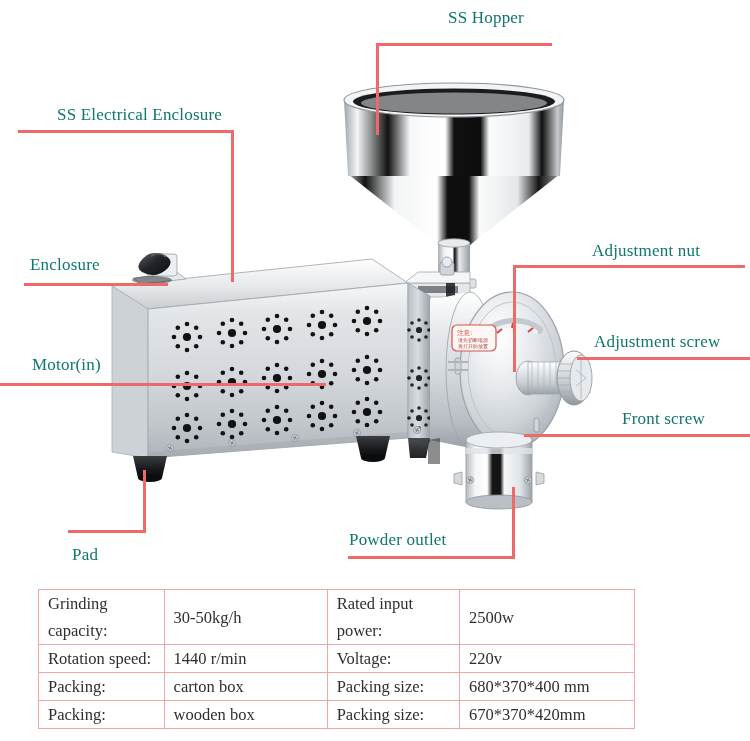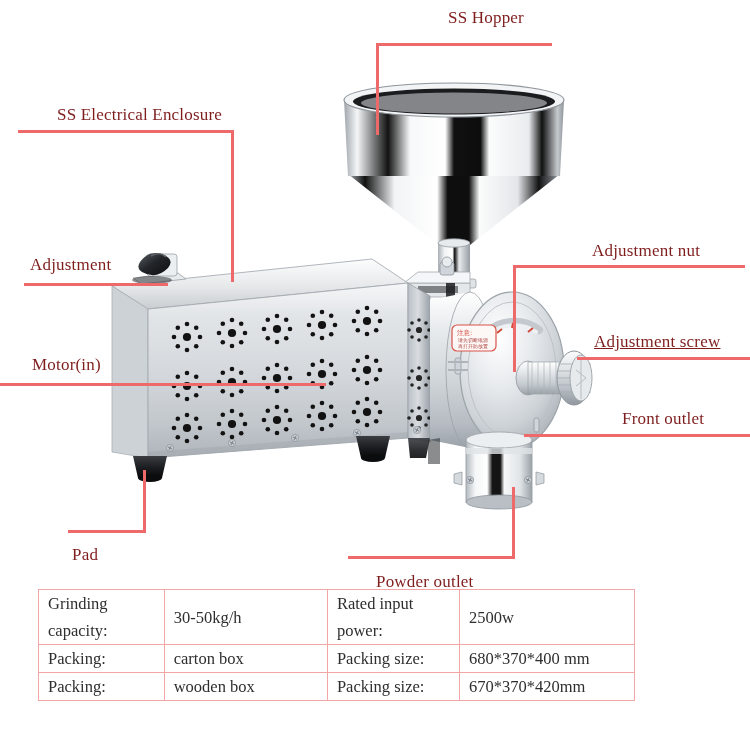--- a/index.html
+++ b/index.html
@@ -1,20 +1,20 @@
 <!DOCTYPE html>
 <html><head>
 <meta charset="utf-8">
 <style>
   html,body{margin:0;padding:0;background:#fff;}
   body{width:750px;height:741px;font-family:"Liberation Serif",serif;color:#4a4a4a;}
   #stage{position:relative;width:750px;height:741px;overflow:hidden;background:#fff;}
 
   
-  .lbl{position:absolute;font-family:"Liberation Serif",serif;font-size:17px;color:#7f1d1d;white-space:nowrap;letter-spacing:.2px;}
+  .lbl{position:absolute;font-family:"Liberation Serif",serif;font-size:17px;color:#0f766e;white-space:nowrap;letter-spacing:.2px;}
 
   
   .ln{position:absolute;background:#ee6a6a;}
   .lnh{height:3px;}
   .lnv{width:3px;}
 
   
   #art{position:absolute;left:0;top:0;width:750px;height:580px;}
 
   
@@ -329,35 +329,41 @@
 
   <div class="ln lnh" style="left:513px;top:265px;width:232px;"></div>
   <div class="ln lnv" style="left:513px;top:265px;height:107px;"></div>
 
   <div class="ln lnh" style="left:577px;top:357px;width:173px;"></div>
 
   <div class="ln lnh" style="left:524px;top:434px;width:226px;"></div>
 
   <div class="lbl" style="left:448px;top:8px;">SS Hopper</div>
   <div class="lbl" style="left:18px;top:105px;margin-left:39px;">SS Electrical Enclosure</div>
-  <div class="lbl" style="left:30px;top:255px;">Adjustment</div>
+  <div class="lbl" style="left:30px;top:255px;">Enclosure</div>
   <div class="lbl" style="left:24px;top:355px;margin-left:8px;">Motor(in)</div>
   <div class="lbl" style="left:72px;top:505px;margin-top:40px;">Pad</div>
-  <div class="lbl" style="left:376px;top:530px;margin-top:42px;">Powder outlet</div>
+  <div class="lbl" style="left:349px;top:530px;">Powder outlet</div>
   <div class="lbl" style="left:592px;top:241px;">Adjustment nut</div>
-  <div class="lbl" style="left:594px;top:332px;text-decoration:underline;">Adjustment screw</div>
-  <div class="lbl" style="left:622px;top:409px;">Front outlet</div>
+  <div class="lbl" style="left:594px;top:332px;">Adjustment screw</div>
+  <div class="lbl" style="left:622px;top:409px;">Front screw</div>
 
   <table id="spec">
     <tbody>
       <tr>
         <td class="k1">Grinding capacity:</td>
         <td class="v1">30-50kg/h</td>
         <td class="k2">Rated input power:</td>
         <td class="v2">2500w</td>
+      </tr>
+      <tr>
+        <td class="k1">Rotation speed:</td>
+        <td class="v1">1440 r/min</td>
+        <td class="k2">Voltage:</td>
+        <td class="v2">220v</td>
       </tr>
       <tr>
         <td class="k1">Packing:</td>
         <td class="v1">carton box</td>
         <td class="k2">Packing size:</td>
         <td class="v2">680*370*400 mm</td>
       </tr>
       <tr>
         <td class="k1">Packing:</td>
         <td class="v1">wooden box</td>

